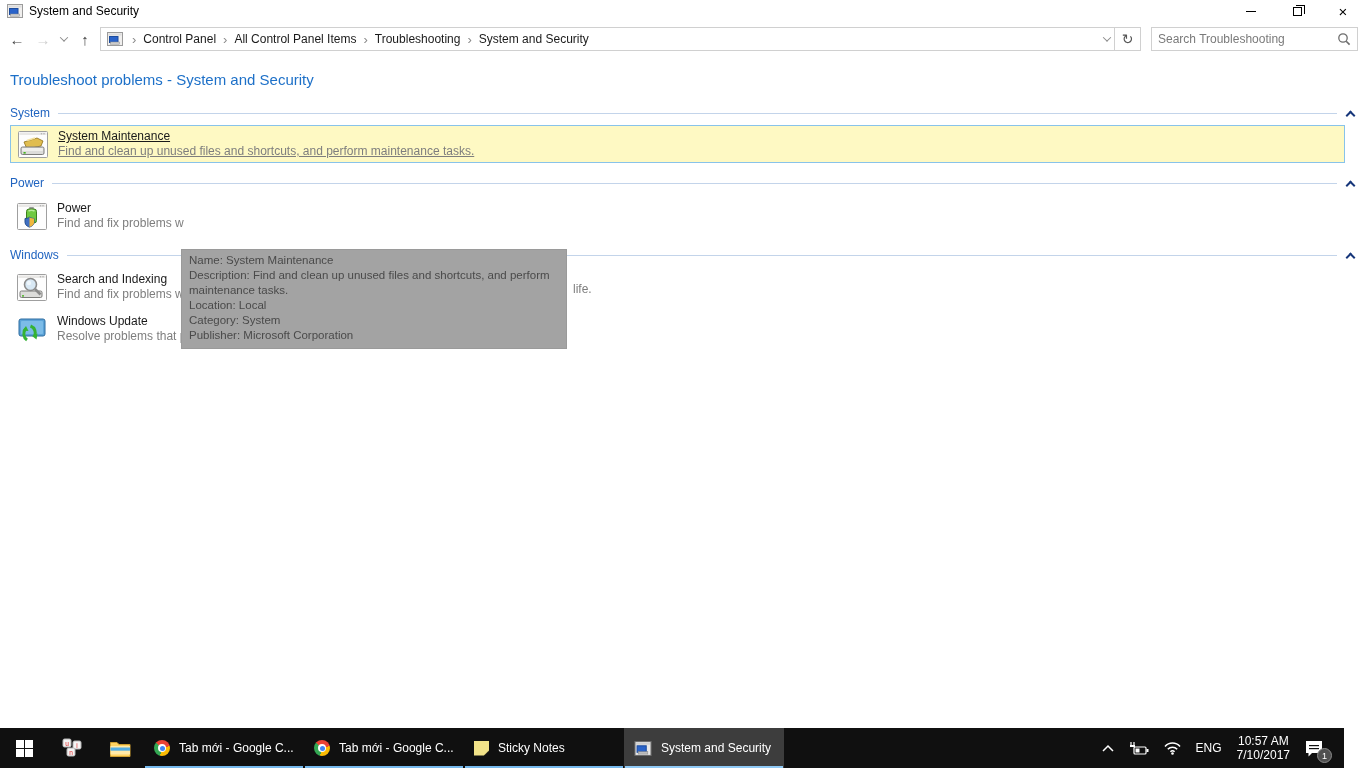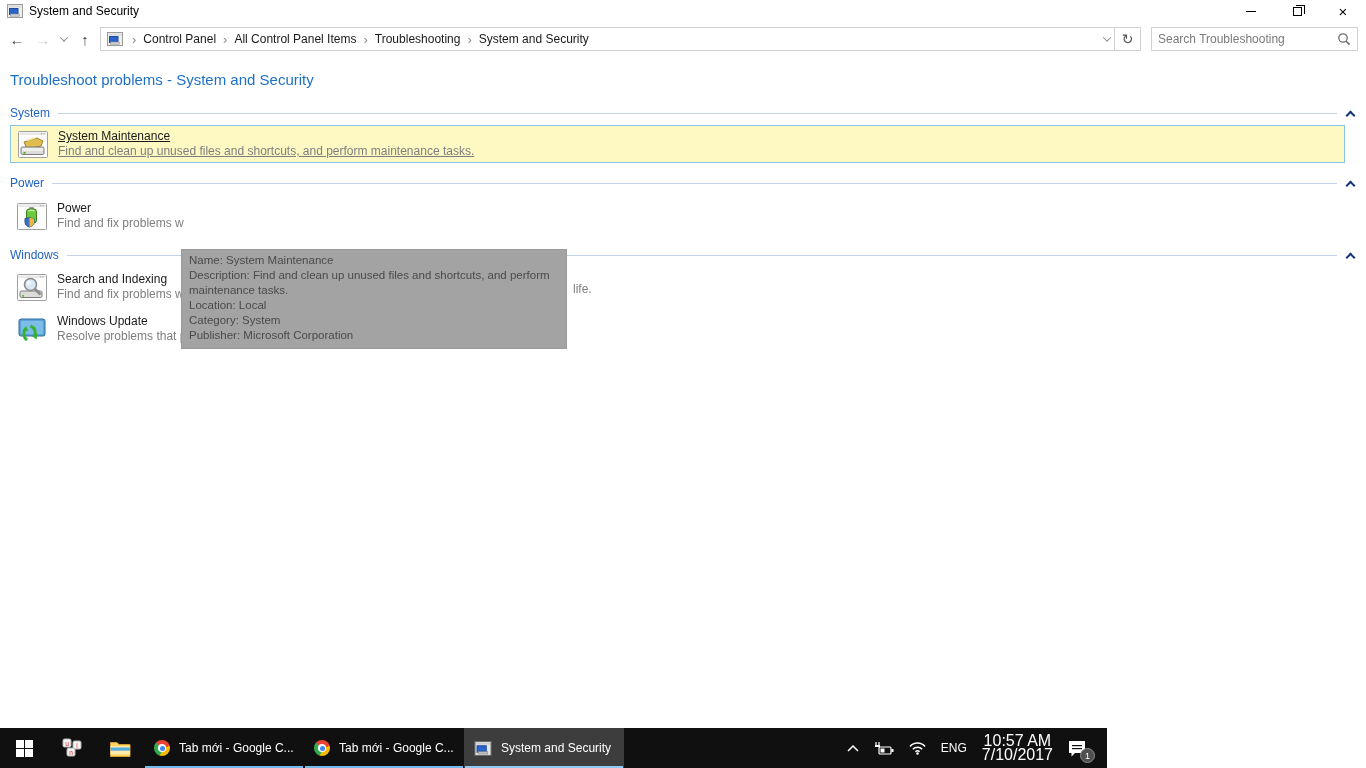--- a/index.html
+++ b/index.html
@@ -53,34 +53,34 @@
   .item-desc { display:block; color:#7e7e7e; text-decoration:none; line-height:15px; }
   .highlighted .item-title, .highlighted .item-desc { text-decoration:underline; }
   .desc-tail { position:absolute; left:573px; top:211px; color:#7e7e7e; }
 
   
   .tooltip { position:absolute; left:181px; top:178px; width:386px; background:#a3a3a3;
     border:1px solid #9a9a9a; color:#4a4a4a; font-size:11.5px; line-height:15px;
     padding:3px 7px 5px; z-index:10; }
 
   
-  .taskbar { position:absolute; left:0; bottom:0; width:1107px; height:40px; background:#101010;
+  .taskbar { position:absolute; left:0; bottom:0; width:1344px; height:40px; background:#101010;
     display:flex; align-items:stretch; }
   .tb-btn { width:48px; border:none; background:transparent; display:flex; align-items:center; justify-content:center; }
   .task-btn { width:160px; border:none; background:transparent; color:#fff; font-size:12px;
     display:flex; align-items:center; gap:9px; padding:0 10px; position:relative; text-align:left; }
   .task-btn .task-label { overflow:hidden; white-space:nowrap; }
   .task-btn .indicator { position:absolute; left:1px; right:1px; bottom:0; height:2px; background:#76b9ed; }
   .task-btn.active { background:#3d3d3d; }
   .task-btn.active .indicator { background:#8fc9f5; }
 
   .tray { margin-left:auto; display:flex; align-items:center; gap:7px; padding-right:12px; color:#fff; }
   .tray-btn { background:transparent; border:none; color:#fff; display:flex; align-items:center; justify-content:center; padding:4px 3px; }
   .tray-lang { font-size:12px; color:#fff; padding:0 4px; }
-  .tray-clock { font-size:16px; line-height:14px; text-align:center; padding:0 4px; }
+  .tray-clock { font-size:12px; line-height:14px; text-align:center; padding:0 4px; }
   .action-center { position:relative; padding-right:8px; }
   .ac-badge { position:absolute; right:0px; bottom:-2px; width:15px; height:15px; border-radius:50%;
     background:#4f4f4f; border:1px solid #8a8a8a; color:#fff; font-size:9px; display:flex;
     align-items:center; justify-content:center; }
 
   
   .icon-chrome { position:relative; width:16px; height:16px; display:inline-block; flex:none; }
   .icon-chrome .c-outer { position:absolute; inset:0; border-radius:50%;
     background:conic-gradient(from -45deg,#ea4335 0 120deg,#fbbc05 120deg 240deg,#34a853 240deg 360deg); }
   .icon-chrome .c-white { position:absolute; inset:4px; border-radius:50%; background:#fff; }
@@ -300,20 +300,25 @@
   </button>
   <button class="task-btn">
     <span class="icon-chrome">
         <span class="c-outer"></span>
         <span class="c-white"></span>
         <span class="c-blue"></span>
       </span>
     <span class="task-label">Tab mới - Google C...</span>
     <span class="indicator"></span>
   </button>
+  <button class="task-btn">
+    <span class="icon-sticky"></span>
+    <span class="task-label">Sticky Notes</span>
+    <span class="indicator"></span>
+  </button>
   <button class="task-btn active">
     <span style="display:flex;flex:none;">
       <svg width="18" height="15" viewBox="0 0 16 14">
         <rect x="0.5" y="0.5" width="15" height="13" fill="#e8e8e8" stroke="#6b6b6b"></rect>
         <rect x="1.5" y="1.5" width="13" height="2" fill="#cfcfcf"></rect>
         <rect x="2.5" y="4.5" width="8.5" height="6" fill="#2a63c9" stroke="#1c4c9e"></rect>
         <rect x="3.5" y="10" width="9" height="2.2" fill="#bdbdbd" stroke="#8a8a8a" stroke-width="0.5"></rect>
       </svg>
     </span>
     <span class="task-label">System and Security</span>

